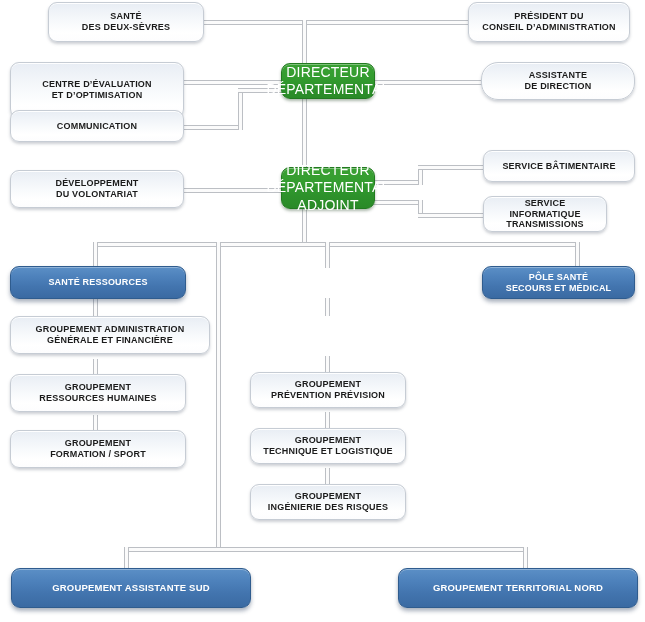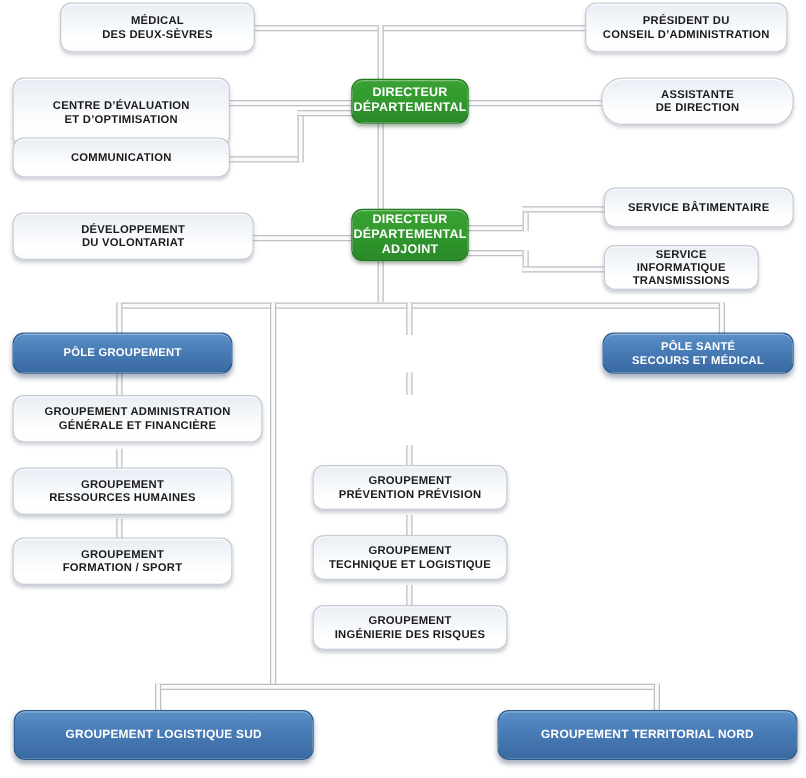--- a/index.html
+++ b/index.html
@@ -59,22 +59,22 @@
     box-shadow: 0 2px 3px rgba(90,100,115,0.30),
                 inset 0 1px 0 rgba(255,255,255,0.95);
   }
 
   
   .node.green {
     background: linear-gradient(to bottom,
                 #3aa033 0%, #339c2f 40%, #2d912b 70%, #2a8a28 100%);
     border: 1px solid #227a20;
     color: #ffffff;
-    font-size: 10px;
-    font-weight: bold;
+    font-size: 14px;
+    font-weight: normal;
     box-shadow: 0 2px 3px rgba(40,70,40,0.38),
                 inset 0 1px 0 rgba(255,255,255,0.35);
   }
 
   
   .node.blue {
     background: linear-gradient(to bottom,
                 #5b8fc6 0%, #4e82bc 30%, #4375af 62%, #3a6aa2 100%);
     border: 1px solid #2f5c8e;
     color: #ffffff;
@@ -126,21 +126,21 @@
   <div class="conn v" style="left:325px; top:298px; height:18px;"></div>
   <div class="conn v" style="left:325px; top:356px; height:16px;"></div>
   <div class="conn v" style="left:325px; top:412px; height:16px;"></div>
   <div class="conn v" style="left:325px; top:468px; height:16px;"></div>
 
   <div class="conn h" style="left:124px; top:547px; width:404px;"></div>
   <div class="conn v" style="left:124px; top:547px; height:22px;"></div>
   <div class="conn v" style="left:523px; top:547px; height:22px;"></div>
 
   <div class="node light" style="left:48px; top:2px; width:156px; height:40px;">
-    <span class="lbl">MÉDICAL
+    <span class="lbl">SANTÉ
 DES DEUX-SÈVRES</span>
   </div>
 
   <div class="node light" style="left:468px; top:2px; width:162px; height:40px;">
     <span class="lbl">PRÉSIDENT DU
 CONSEIL D’ADMINISTRATION</span>
   </div>
 
   <div class="node light" style="left:10px; top:62px; width:174px; height:56px;">
     <span class="lbl">CENTRE D’ÉVALUATION
@@ -158,38 +158,38 @@
   </div>
 
   <div class="node light" style="left:483px; top:150px; width:152px; height:32px;">
     <span class="lbl">SERVICE BÂTIMENTAIRE</span>
   </div>
 
   <div class="node light" style="left:10px; top:110px; width:174px; height:32px;">
     <span class="lbl">COMMUNICATION</span>
   </div>
 
-  <div class="node light" style="left:10px; top:170px; width:193px; height:38px;">
+  <div class="node light" style="left:10px; top:170px; width:174px; height:38px;">
     <span class="lbl">DÉVELOPPEMENT
 DU VOLONTARIAT</span>
   </div>
 
   <div class="node green" style="left:281px; top:167px; width:94px; height:42px;">
     <span class="lbl">DIRECTEUR
 DÉPARTEMENTAL
 ADJOINT</span>
   </div>
 
   <div class="node light" style="left:483px; top:196px; width:124px; height:36px;">
     <span class="lbl">SERVICE INFORMATIQUE
 TRANSMISSIONS</span>
   </div>
 
   <div class="node blue" style="left:10px; top:266px; width:176px; height:33px;">
-    <span class="lbl">PÔLE GROUPEMENT</span>
+    <span class="lbl">SANTÉ RESSOURCES</span>
   </div>
 
 
   <div class="node blue" style="left:482px; top:266px; width:153px; height:33px;">
     <span class="lbl">PÔLE SANTÉ
 SECOURS ET MÉDICAL</span>
   </div>
 
   <div class="node light" style="left:10px; top:316px; width:200px; height:38px;">
     <span class="lbl">GROUPEMENT ADMINISTRATION
@@ -216,20 +216,20 @@
     <span class="lbl">GROUPEMENT
 TECHNIQUE ET LOGISTIQUE</span>
   </div>
 
   <div class="node light" style="left:250px; top:484px; width:156px; height:36px;">
     <span class="lbl">GROUPEMENT
 INGÉNIERIE DES RISQUES</span>
   </div>
 
   <div class="node blue wide" style="left:11px; top:568px; width:240px; height:40px;">
-    <span class="lbl">GROUPEMENT LOGISTIQUE SUD</span>
+    <span class="lbl">GROUPEMENT ASSISTANTE SUD</span>
   </div>
 
   <div class="node blue wide" style="left:398px; top:568px; width:240px; height:40px;justify-content:center;">
     <span class="lbl">GROUPEMENT TERRITORIAL NORD</span>
   </div>
 
 </div>
 
 </body></html>

